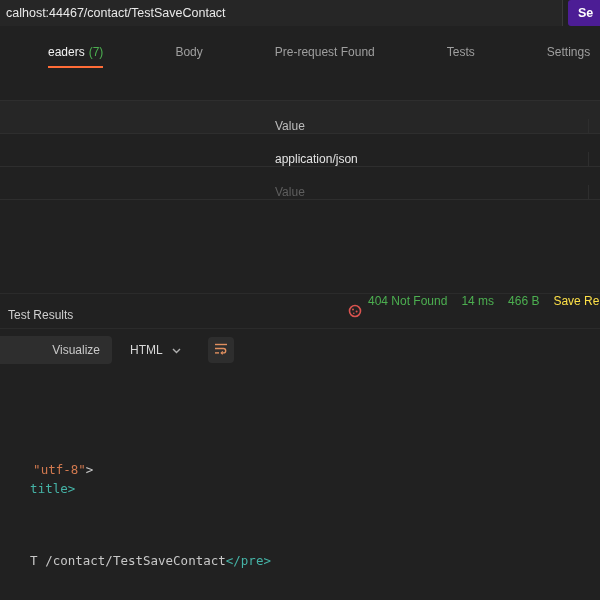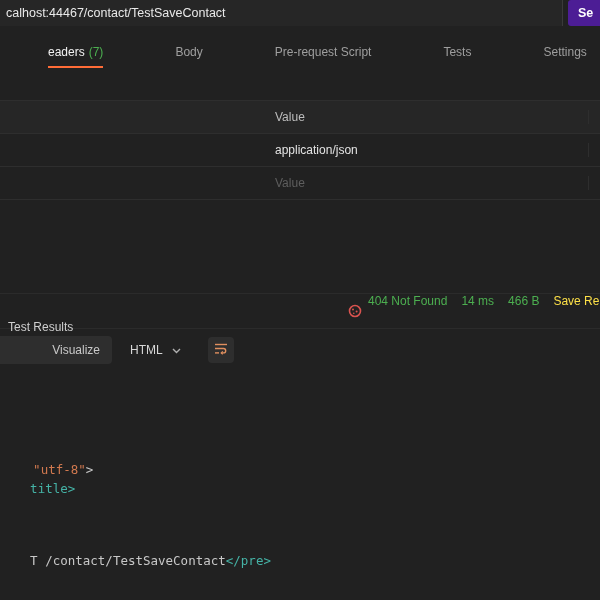--- a/index.html
+++ b/index.html
@@ -18,33 +18,33 @@
   
   .tabs{position:absolute;top:36px;left:0;width:600px;height:32px;display:flex;gap:24px;}
   .tab{position:relative;height:100%;display:flex;align-items:center;gap:4px;font-size:12px;
     color:#9f9f9f;cursor:pointer;white-space:nowrap;margin-left:48px;}
   .tab.active .tab-label{color:#f2f2f2;}
   .tab.active::after{content:"";position:absolute;left:0;right:0;bottom:0;height:2px;background:#ff6c37;}
   .tab-count{color:#4caf50;}
 
   
   .kv-table{position:absolute;top:100px;left:0;width:600px;border-top:1px solid #2e2e2e;}
-  .kv-row{height:32px;border-bottom:1px solid #2e2e2e;display:flex;align-items:center;}
+  .kv-row{height:32px;border-bottom:1px solid #2e2e2e;display:flex;align-items:flex-end;}
   .kv-row.header{background:#262626;}
   .key-cell{width:264px;border-right:1px solid #2e2e2e;}
   .value-cell{flex:1;border-right:1px solid #2e2e2e;display:flex;align-items:center;
     padding-left:10px;font-size:12px;color:#e3e3e3;}
   .end-cell{width:11px;}
   .kv-row.header .value-cell{color:#bdbdbd;}
   .value-cell.placeholder{color:#5e5e5e;}
 
   
   .resp-header{position:absolute;top:293px;left:0;width:600px;height:34px;
     border-top:1px solid #2b2b2b;border-bottom:1px solid #2b2b2b;}
-  .resp-tab{position:absolute;left:8px;top:16px;height:100%;display:flex;align-items:center;
+  .resp-tab{position:absolute;left:8px;top:4px;height:100%;display:flex;align-items:center;
     font-size:12px;color:#cfcfcf;cursor:pointer;}
   .resp-meta{position:absolute;left:348px;top:0;height:100%;display:flex;gap:14px;}
   .warn-icon{display:flex;align-items:center;margin-right:-8px;cursor:pointer;}
   .meta-green{font-size:12px;color:#4caf50;white-space:nowrap;}
   .meta-link{font-size:12px;color:#fde047;white-space:nowrap;cursor:pointer;}
 
   
   .resp-toolbar{position:absolute;top:328px;left:15px;width:600px;height:44px;}
   .seg{position:absolute;left:-30px;top:8px;width:127px;height:28px;background:#2e2e2e;
     border-radius:4px;display:flex;align-items:center;justify-content:flex-end;
@@ -77,21 +77,21 @@
 
   <div class="tabs">
     <div class="tab active">
       <span class="tab-label">eaders</span>
       <span class="tab-count">(7)</span>
     </div>
     <div class="tab">
       <span class="tab-label">Body</span>
     </div>
     <div class="tab">
-      <span class="tab-label">Pre-request Script</span>
+      <span class="tab-label">Pre-request Found</span>
     </div>
     <div class="tab">
       <span class="tab-label">Tests</span>
     </div>
     <div class="tab">
       <span class="tab-label">Settings</span>
     </div>
   </div>
 
   <div class="kv-table">

